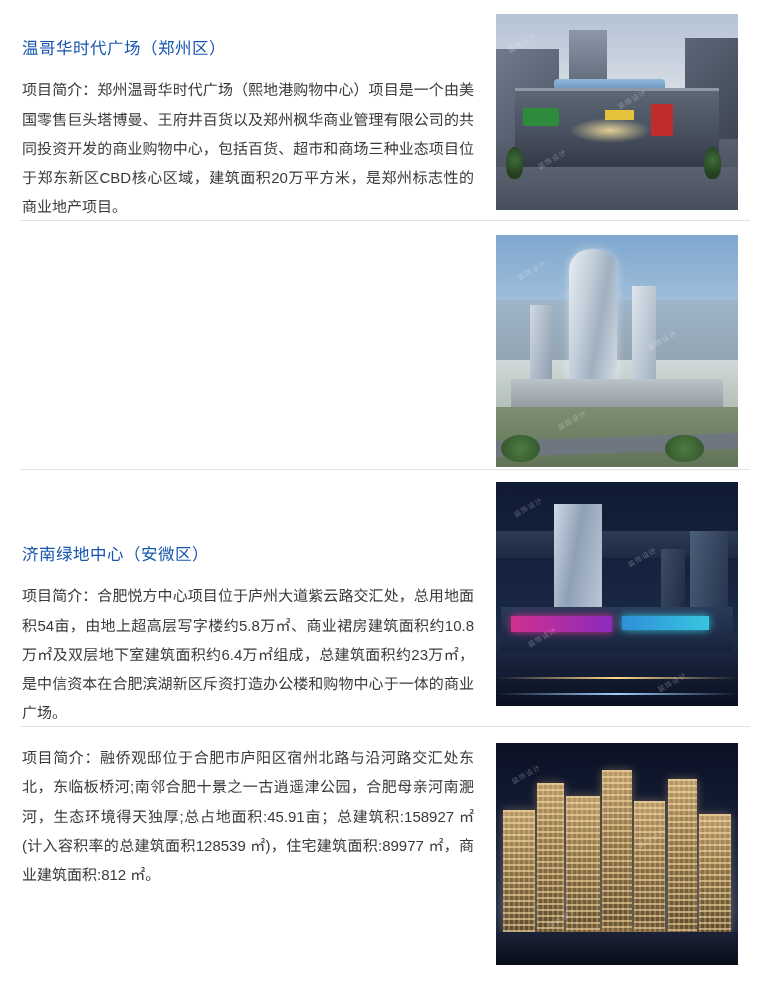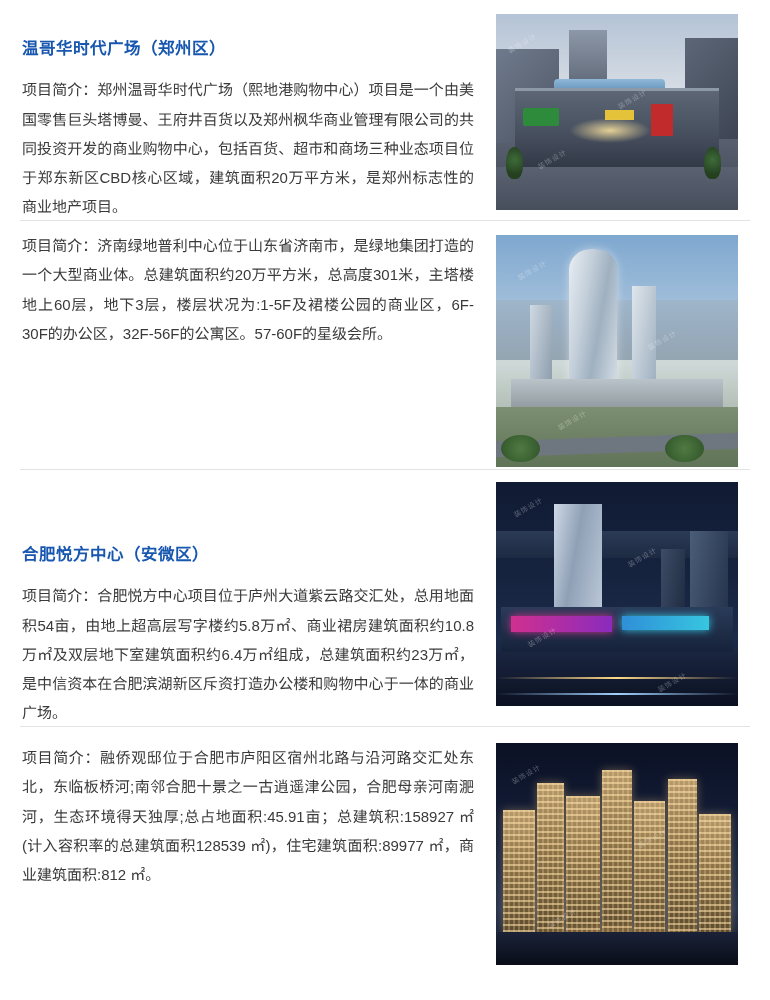--- a/index.html
+++ b/index.html
@@ -40,21 +40,21 @@
   .img-col {
     flex: 1 1 auto;
     display: flex;
     justify-content: flex-start;
     padding-left: 22px;
     box-sizing: border-box;
   }
   .proj-title {
     color: #1857b0;
     font-size: 16.5px;
-    font-weight: bold;
+    font-weight: normal;
     letter-spacing: 0.5px;
     margin: 0 0 16px 0;
     line-height: 1.3;
   }
   .proj-desc {
     font-size: 15px;
     line-height: 1.95;
     color: #3a3a3a;
     margin: 0;
     text-align: justify;
@@ -197,21 +197,20 @@
         <span class="wm" style="left:120px; top:80px;">装饰设计</span>
         <span class="wm" style="left:40px; top:140px;">装饰设计</span>
       </div>
     </div>
   </div>
 
   <div class="divider"></div>
 
   <div class="project-item" style="height:248px; padding-top:10px;">
     <div class="text-col">
-      <p class="proj-desc">项目简介：济南绿地普利中心位于山东省济南市，是绿地集团打造的一个大型商业体。总建筑面积约20万平方米，总高度301米，主塔楼地上60层，地下3层，楼层状况为:1-5F及裙楼公园的商业区，6F-30F的办公区，32F-56F的公寓区。57-60F的星级会所。</p>
     </div>
     <div class="img-col">
       <div class="photo p2" style="height:232px; margin-top:4px;">
         <div class="skyline"></div>
         <div class="tower3"></div>
         <div class="tower2"></div>
         <div class="tower"></div>
         <div class="podium"></div>
         <div class="ground"></div>
         <div class="road"></div>
@@ -221,21 +220,21 @@
         <span class="wm" style="left:150px; top:100px;">装饰设计</span>
         <span class="wm" style="left:60px; top:180px;">装饰设计</span>
       </div>
     </div>
   </div>
 
   <div class="divider"></div>
 
   <div class="project-item" style="height:256px; padding-top:12px;">
     <div class="text-col">
-      <h2 class="proj-title" style="margin-top:62px;">合肥悦方中心（安微区）</h2>
+      <h2 class="proj-title" style="margin-top:62px;">济南绿地中心（安微区）</h2>
       <p class="proj-desc">项目简介：合肥悦方中心项目位于庐州大道紫云路交汇处，总用地面积54亩，由地上超高层写字楼约5.8万㎡、商业裙房建筑面积约10.8万㎡及双层地下室建筑面积约6.4万㎡组成，总建筑面积约23万㎡，是中信资本在合肥滨湖新区斥资打造办公楼和购物中心于一体的商业广场。</p>
     </div>
     <div class="img-col">
       <div class="photo p3" style="height:224px;">
         <div class="hills"></div>
         <div class="towerR"></div>
         <div class="towerR2"></div>
         <div class="tower"></div>
         <div class="mall"></div>
         <div class="neonP"></div>

